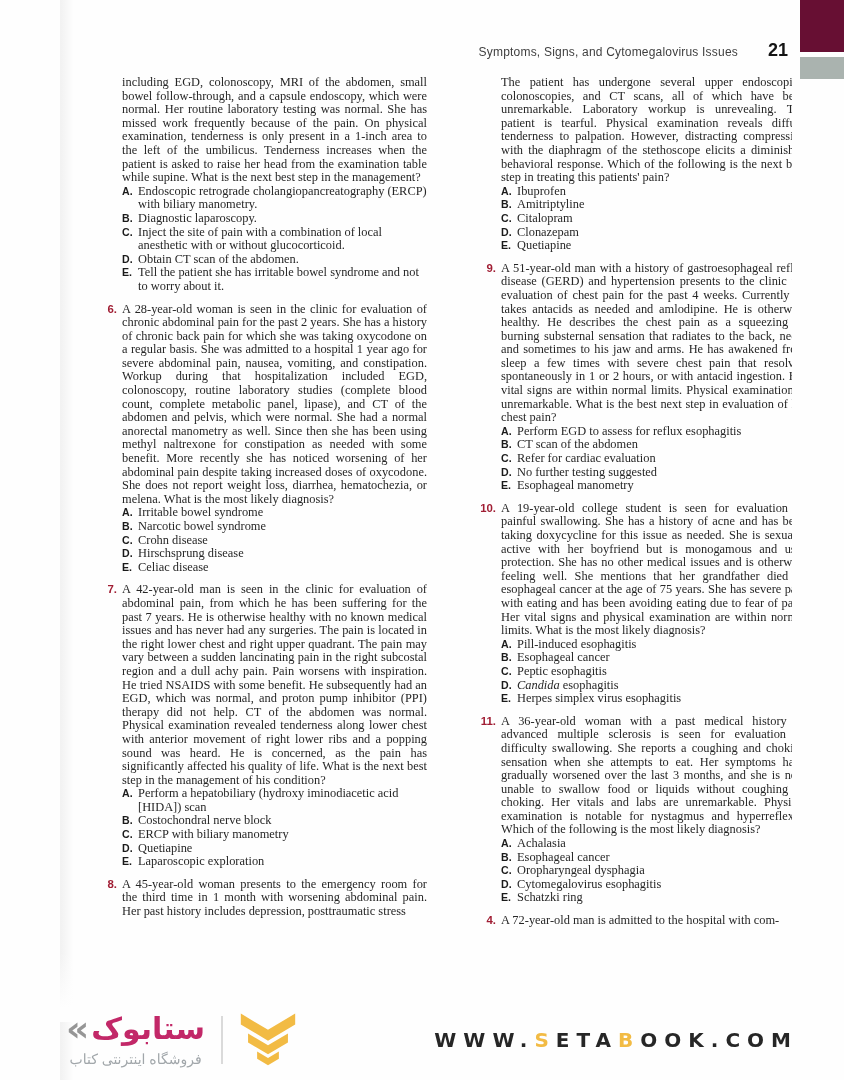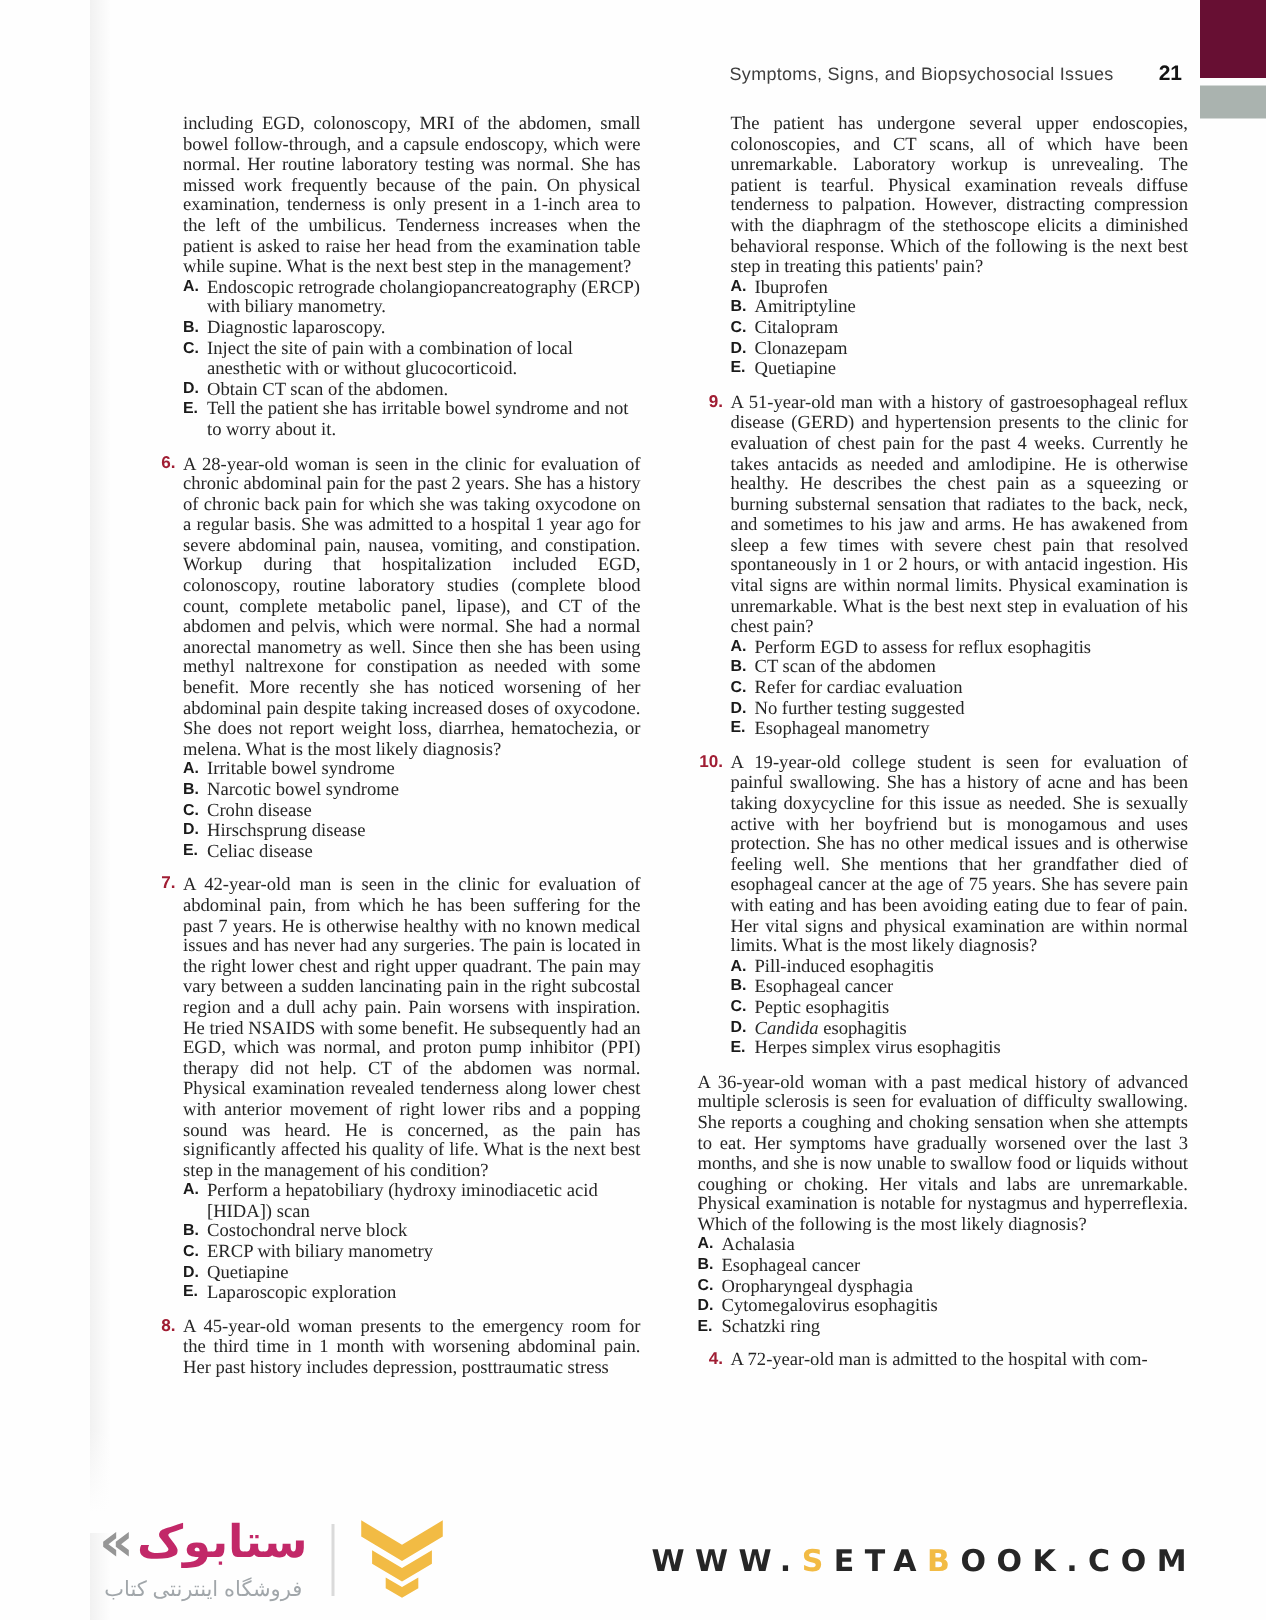--- a/index.html
+++ b/index.html
@@ -14,25 +14,25 @@
     background:linear-gradient(to right,rgba(0,0,0,0.05),rgba(0,0,0,0));pointer-events:none;}
 
   
   .tab-maroon{position:absolute;top:0;right:0;width:44px;height:52px;background:#670f33;}
   .tab-gray{position:absolute;top:57px;right:0;width:44px;height:22px;background:#aab3af;}
 
   
   .running-head{position:absolute;top:40px;left:0;right:56px;text-align:right;
     font-family:"Liberation Sans","DejaVu Sans",sans-serif;}
   .head-title{font-size:12px;color:#3f3f3f;letter-spacing:.2px;}
-  .head-page{font-size:14px;font-weight:700;color:#141414;margin-left:30px;}
+  .head-page{font-size:18px;font-weight:700;color:#141414;margin-left:30px;}
 
   
   .columns{position:absolute;top:76px;left:100px;width:692px;height:932px;
-    display:flex;gap:38px;overflow:hidden;}
+    display:flex;gap:52px;overflow:hidden;}
   .col{width:327px;flex:0 0 327px;font-size:12.4px;line-height:13.6px;}
   .qblock{display:flex;}
   .qblock + .qblock{margin-top:9px;}
   .cont{display:block;padding-left:22px;}
   .qnum{font-family:"Liberation Sans","DejaVu Sans",sans-serif;font-weight:700;
     font-size:11.4px;line-height:13.6px;color:#a01d33;flex:0 0 22px;
     text-align:right;padding-right:5px;box-sizing:border-box;}
   .qbody{flex:1;min-width:0;}
   .stem{margin:0;text-align:justify;hyphens:auto;-webkit-hyphens:auto;}
   .opt{display:flex;align-items:flex-start;}
@@ -65,21 +65,21 @@
 </style>
 </head>
 <body>
 
 <div class="page">
 
   <div class="tab-maroon"></div>
   <div class="tab-gray"></div>
 
   <header class="running-head">
-    <span class="head-title">Symptoms, Signs, and Biopsychosocial Issues</span><span class="head-page">21</span>
+    <span class="head-title">Symptoms, Signs, and Cytomegalovirus Issues</span><span class="head-page">21</span>
   </header>
 
   <main class="columns">
 
     <section class="col">
 
       <div class="qblock cont">
         <p class="stem">including EGD, colonoscopy, MRI of the abdomen, small bowel follow-through, and a capsule endoscopy, which were normal. Her routine laboratory testing was normal. She has missed work frequently because of the pain. On physical examination, tenderness is only present in a 1-inch area to the left of the umbilicus. Tenderness increases when the patient is asked to raise her head from the examination table while supine. What is the next best step in the management?</p>
         <div class="options">
           <div class="opt">
@@ -252,20 +252,21 @@
               </div>
             <div class="opt">
                 <span class="letter">E.</span>
                 <span class="text">Herpes simplex virus esophagitis</span>
               </div>
           </div>
         </div>
       </div>
 
       <div class="qblock">
+        <span class="qnum">11.</span>
         <div class="qbody">
           <p class="stem">A 36-year-old woman with a past medical history of advanced multiple sclerosis is seen for evaluation of difficulty swallowing. She reports a coughing and choking sensation when she attempts to eat. Her symptoms have gradually worsened over the last 3 months, and she is now unable to swallow food or liquids without coughing or choking. Her vitals and labs are unremarkable. Physical examination is notable for nystagmus and hyperreflexia. Which of the following is the most likely diagnosis?</p>
           <div class="options">
             <div class="opt">
                 <span class="letter">A.</span>
                 <span class="text">Achalasia</span>
               </div>
             <div class="opt">
                 <span class="letter">B.</span>
                 <span class="text">Esophageal cancer</span>

